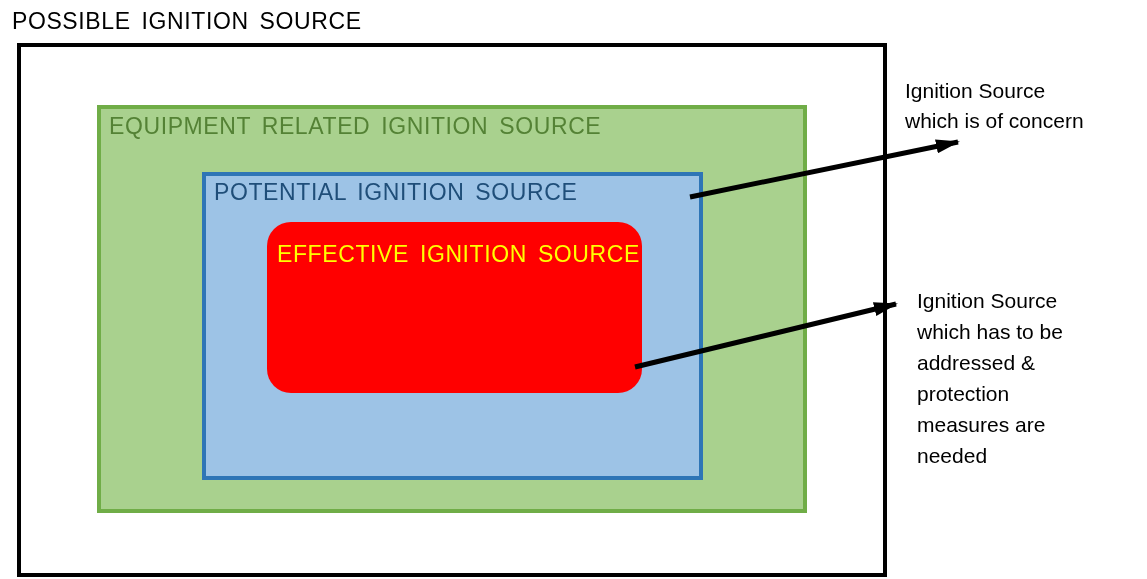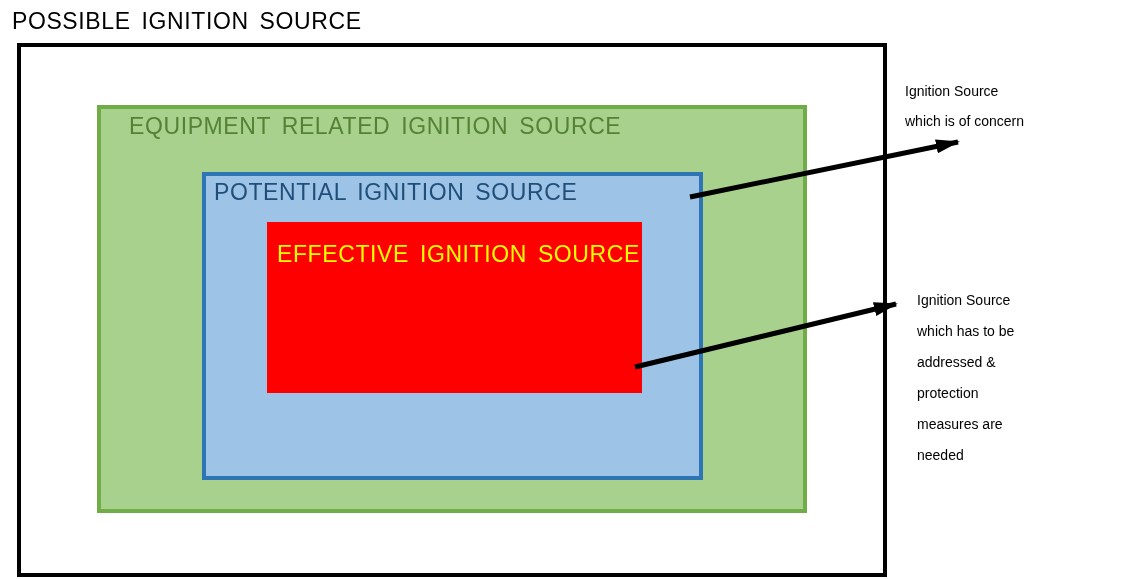--- a/index.html
+++ b/index.html
@@ -62,26 +62,26 @@
     background: #ff0000;
   }
   .box-label {
     position: absolute;
     font-size: 23px;
     letter-spacing: 0.6px;
     word-spacing: 4px;
     white-space: nowrap;
     line-height: 1.2;
   }
-  .label-green { left: 8px;  top: 4px;  color: #548235; margin-left: 20px; }
+  .label-green { left: 8px;  top: 4px;  color: #548235; }
   .label-blue  { left: 8px;  top: 3px;  color: #1f4e79; }
   .label-red   { left: 10px; top: 19px; color: #ffff00; }
   .annotation {
     position: absolute;
-    font-size: 14px;
+    font-size: 21px;
     color: #000000;
     white-space: pre-line;
   }
   .annotation-concern {
     left: 905px;
     top: 76px;
     line-height: 30px;
   }
   .annotation-addressed {
     left: 917px;
@@ -105,21 +105,21 @@
   <div class="diagram-title" style="color: rgb(0, 0, 0);">POSSIBLE IGNITION SOURCE</div>
 
   <div class="box box-outer" style="border-color: rgb(0, 0, 0); background-color: rgb(255, 255, 255);">
 
     <div class="box box-green" style="border-color: rgb(112, 173, 71); background-color: rgb(169, 209, 142);">
       <div class="box-label label-green" style="color: rgb(84, 130, 53);">EQUIPMENT RELATED IGNITION SOURCE</div>
 
       <div class="box box-blue" style="border-color: rgb(46, 117, 182); background-color: rgb(157, 195, 230);">
         <div class="box-label label-blue" style="color: rgb(31, 78, 121);">POTENTIAL IGNITION SOURCE</div>
 
-        <div class="box box-red" style="background-color: rgb(255, 0, 0);">
+        <div class="box box-red" style="background-color: rgb(255, 0, 0); border-radius: 24px;">
           <div class="box-label label-red" style="color: rgb(255, 255, 0);">EFFECTIVE IGNITION SOURCE</div>
         </div>
       </div>
     </div>
   </div>
 
   <svg class="arrow-overlay" viewBox="0 0 1147 579" xmlns="http://www.w3.org/2000/svg">
     <defs>
       <marker id="arrowhead" markerUnits="userSpaceOnUse" markerWidth="24" markerHeight="14" refX="22" refY="7" orient="auto">
         <polygon points="0 0, 24 7, 0 14" fill="#000000"></polygon>

